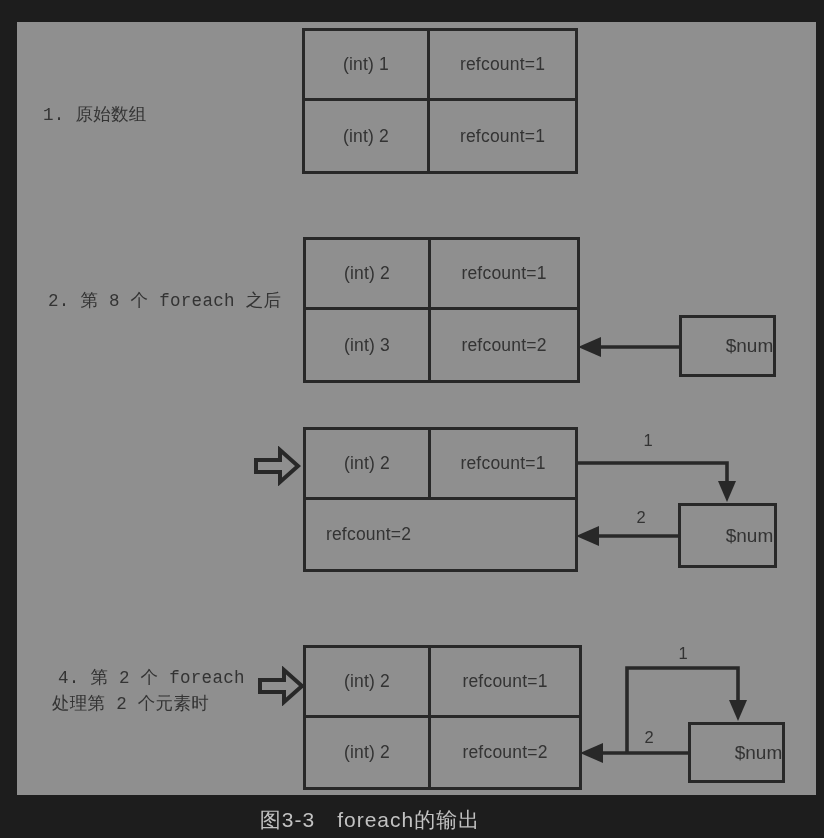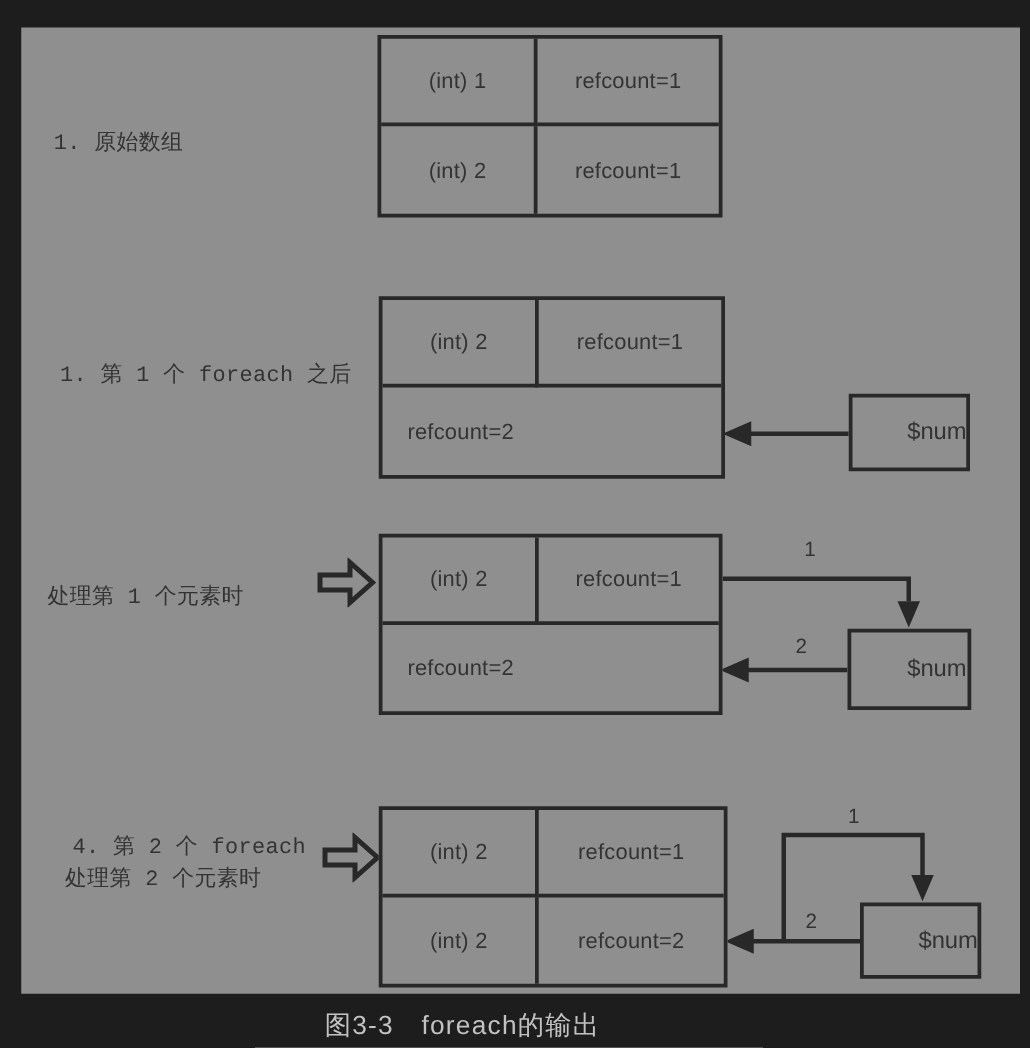--- a/index.html
+++ b/index.html
@@ -83,31 +83,31 @@
 
   <div class="sec-label" style="left:26px;top:80px">1. 原始数组</div>
 
   <div class="ztable" style="left:285px;top:6px;width:276px;height:146px">
     <div class="cell c-left r-top">(int) 1</div>
     <div class="cell r-top">refcount=1</div>
     <div class="cell c-left">(int) 2</div>
     <div class="cell">refcount=1</div>
   </div>
 
-  <div class="sec-label" style="left:31px;top:266px">1. 第 1 个 foreach 之后</div>
+  <div class="sec-label" style="left:31px;top:266px">2. 第 8 个 foreach 之后</div>
 
   <div class="ztable" style="left:286px;top:215px;width:277px;height:146px">
     <div class="cell c-left r-top">(int) 2</div>
     <div class="cell r-top">refcount=1</div>
+    <div class="cell c-left">(int) 3</div>
     <div class="cell">refcount=2</div>
   </div>
 
   <div class="numbox" style="left:662px;top:293px;width:97px;height:62px">$num</div>
 
-  <div class="sec-label" style="left:21px;top:443px">处理第 1 个元素时</div>
 
   <svg class="step-icon" style="left:236px;top:424px" width="48" height="40" viewBox="0 0 48 40">
     <polygon points="3,14 27,14 27,4 45,20 27,36 27,26 3,26" fill="none" stroke="#282828" stroke-width="4" stroke-linejoin="miter"></polygon>
   </svg>
 
   <div class="ztable" style="left:286px;top:405px;width:275px;height:145px">
     <div class="cell c-left r-top">(int) 2</div>
     <div class="cell r-top">refcount=1</div>
     <div class="cell">refcount=2</div>
   </div>

